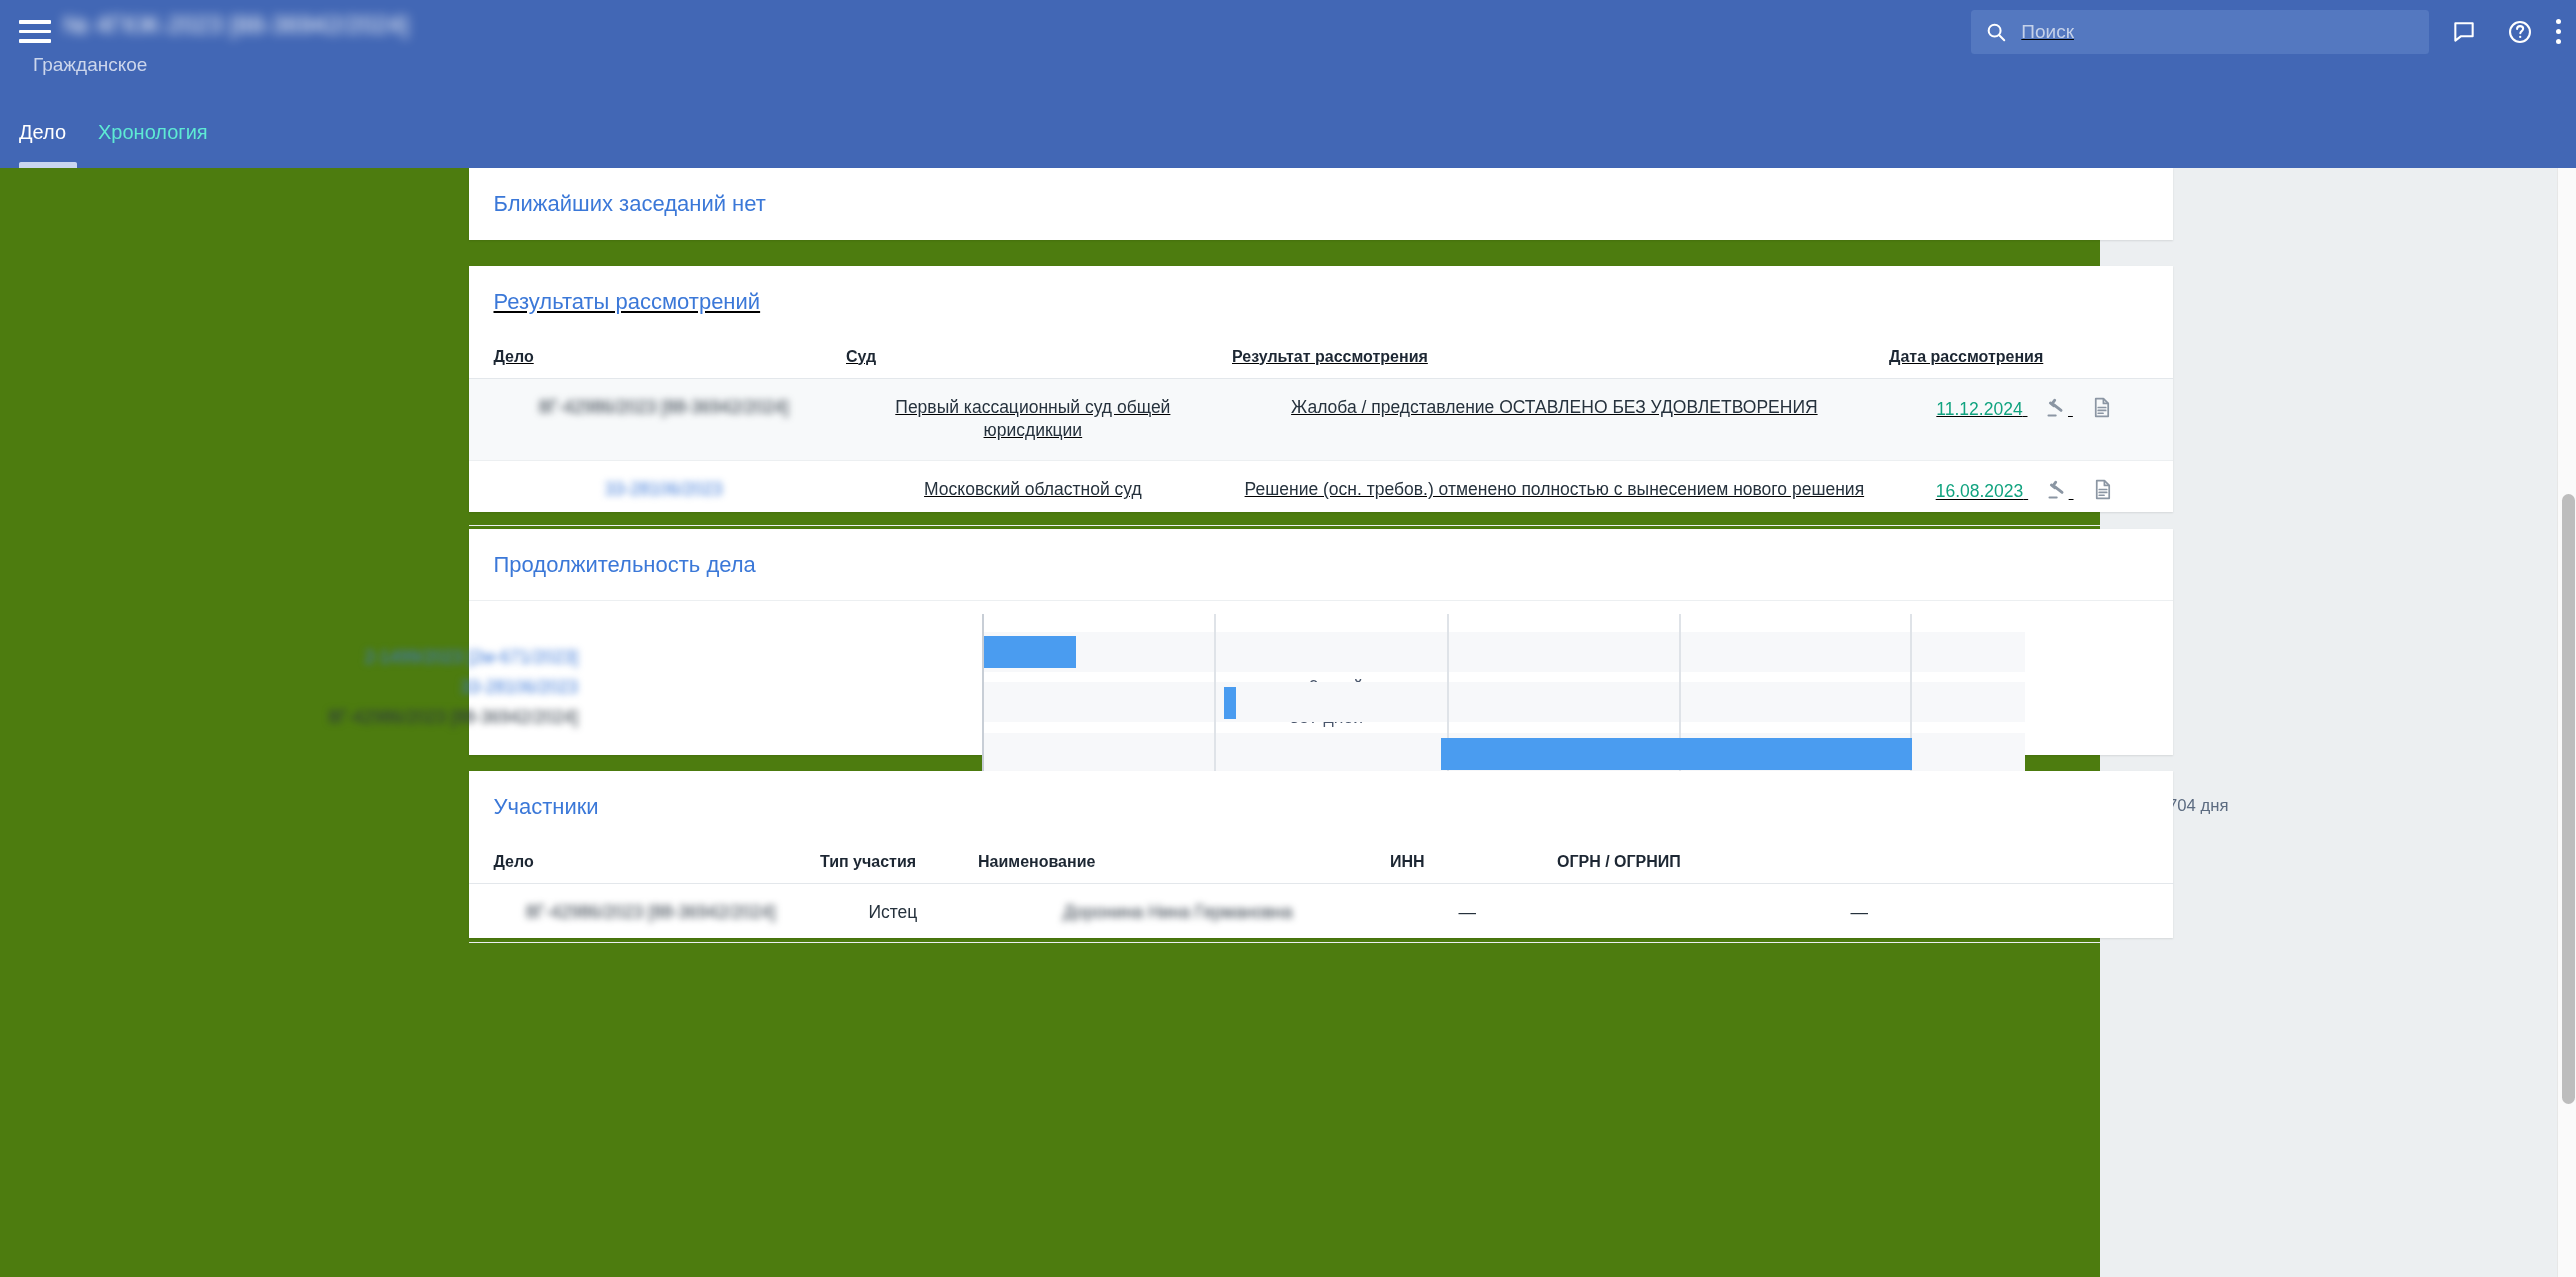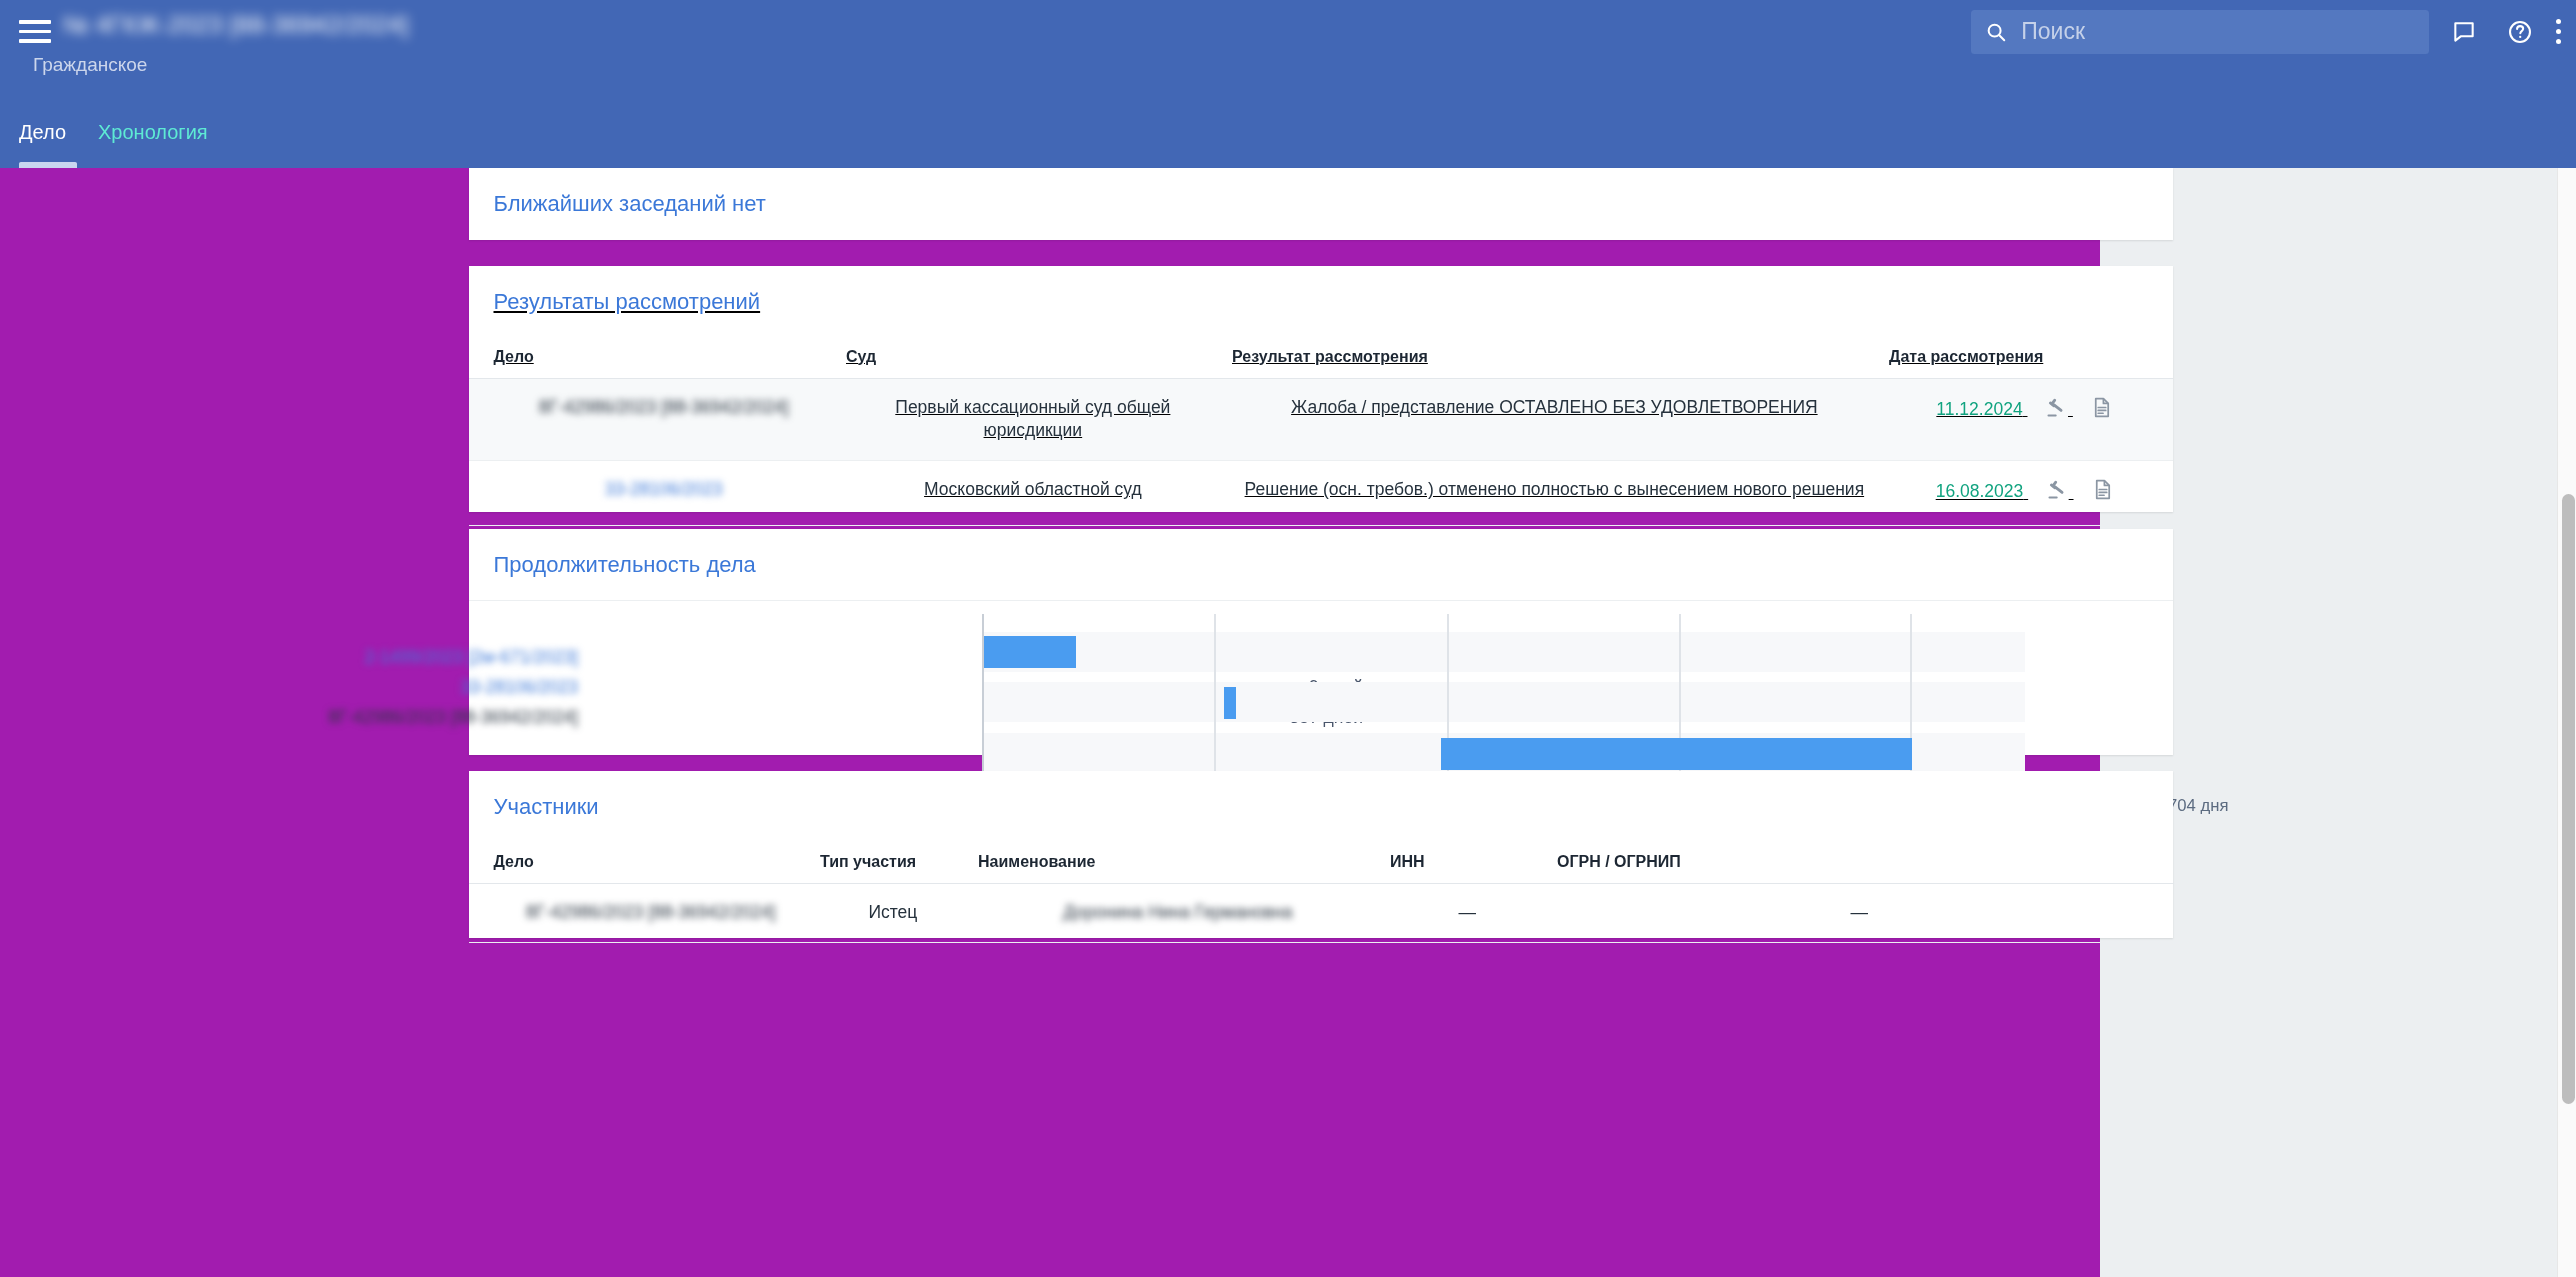--- a/index.html
+++ b/index.html
@@ -46,23 +46,23 @@
   .searchbox {
     position: absolute; right: 147px; top: 9.6px;
     width: 458px; height: 44px;
     background: #5478c0;
     border-radius: 3.5px;
     display: flex; align-items: center;
   }
   .search-icon { margin: 0 12.3px 0 14px; flex: 0 0 auto; line-height: 0; }
   .search-input {
     border: none; outline: none; background: transparent;
-    color: #000000; font-size: 23px;
+    color: #000000; font-size: 19px;
     font-family: "Liberation Sans", sans-serif;
-    width: 377px; height: 35px;
+    width: 377px; height: 35px; text-decoration: underline;
   }
   .search-input::placeholder { color: #c5d1e9; opacity: 1; }
 
   .topicon {
     position: absolute; top: 14px;
     width: 35px; height: 35px;
     display: flex; align-items: center; justify-content: center;
     cursor: pointer;
   }
   .icon-feedback { right: 95px; }
@@ -84,21 +84,21 @@
     position: absolute; bottom: 0; left: 0; right: 0;
     height: 6.1px; background: #c9d6f0; border-radius: 1.8px 1.8px 0 0;
   }
   #tab-0 { left: 19px; width: 58px; }
   #tab-1 { left: 98px; width: 123px; }
 
   
   .page {
     position: absolute; top: 168px; left: 0;
     width: 2100px; height: 1110px;
-    background: #a21caf;
+    background: #4d7c0f;
   }
 
   .card {
     position: absolute;
     left: 469px; width: 1704px;
     background: #ffffff;
     box-shadow: 0 0.9px 1.8px rgba(0,0,0,.10);
   }
   .card-header {
     height: 71px; display: flex; align-items: center;

